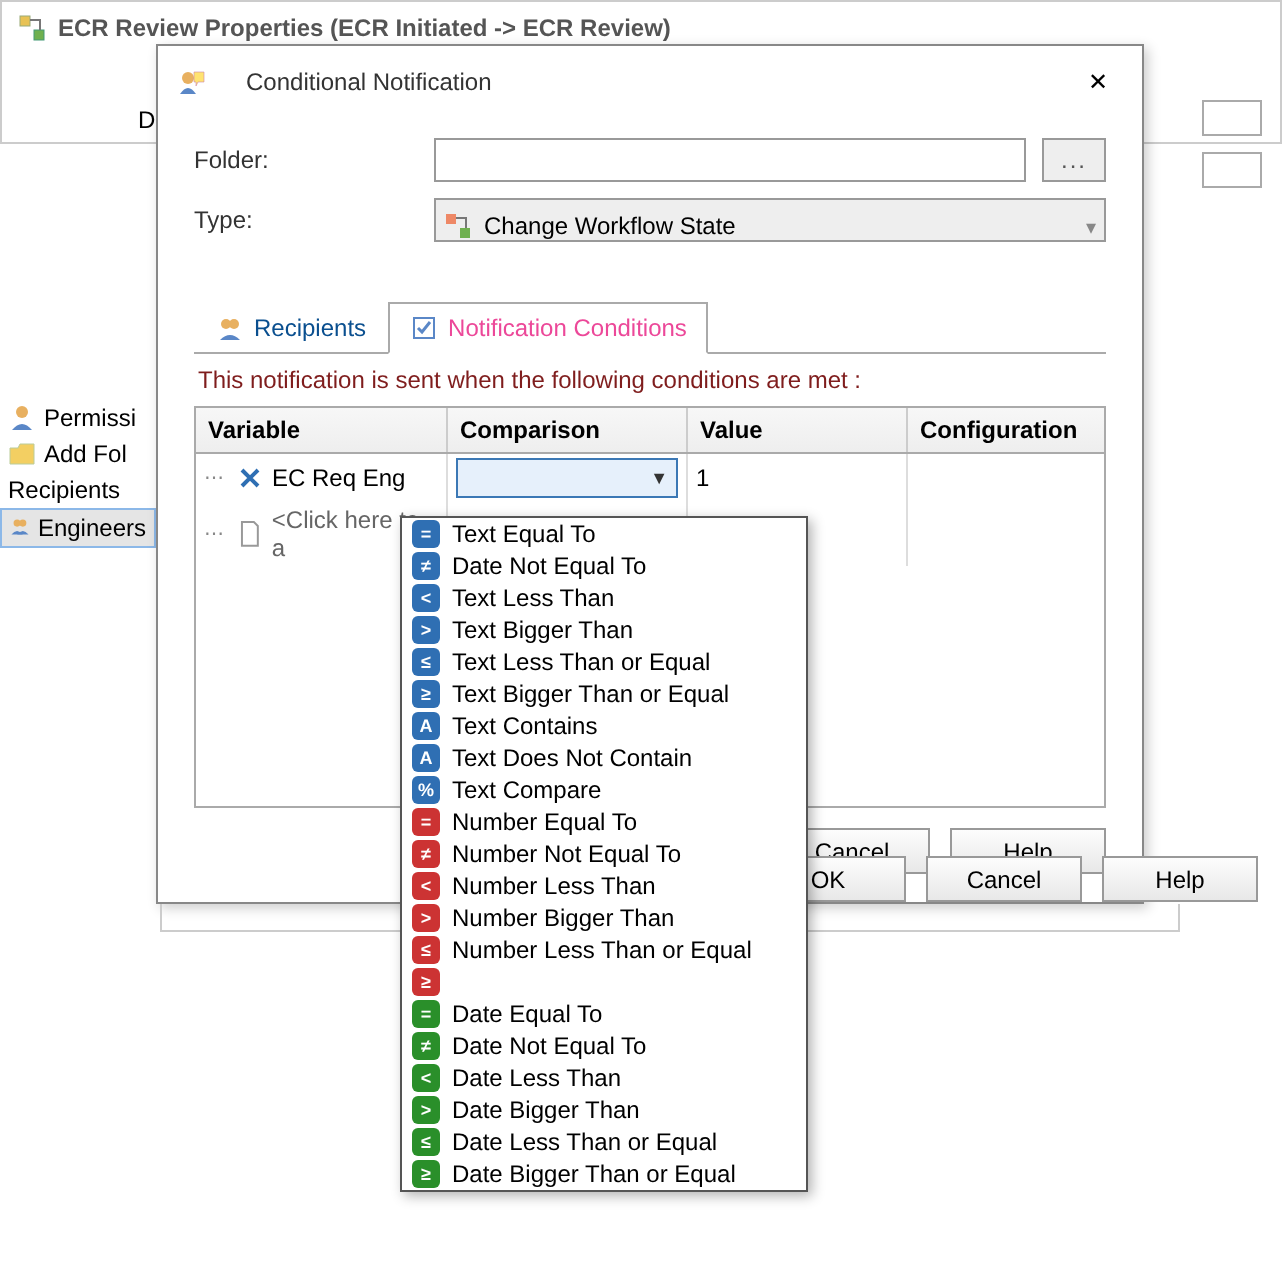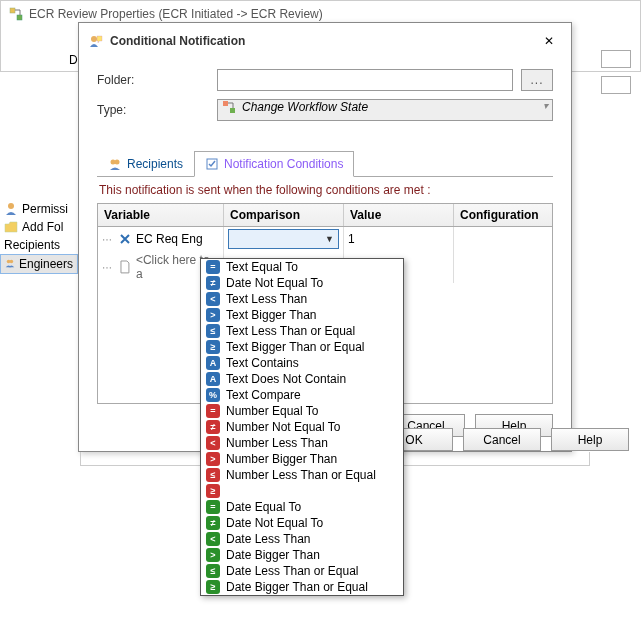--- a/index.html
+++ b/index.html
@@ -1,38 +1,38 @@
 <!DOCTYPE html>
 <html><head>
   <meta charset="utf-8">
   <style>
     * { box-sizing: border-box; margin: 0; padding: 0; font-family: "Segoe UI", Tahoma, sans-serif; font-size: 12px; }
     body { background: #fff; width: 641px; height: 639px; overflow: hidden; position: relative; }
     .outer-win { position: absolute; top: 0; left: 0; right: 0; border: 1px solid #ccc; padding: 4px 8px; background: #fff; }
-    .outer-title { display: flex; align-items: center; gap: 6px; color: #555; padding: 2px 0; }
+    .outer-title { display: flex; align-items: center; gap: 6px; color: #555; padding: 2px 0; font-weight: bold; }
     .outer-body { padding-top: 30px; padding-left: 60px; }
     .shim-right { position: absolute; top: 50px; right: 10px; width: 30px; height: 60px; display: flex; flex-direction: column; gap: 8px; }
     .shim-field { height: 18px; border: 1px solid #aaa; background: #fff; }
     .sidebar { position: absolute; left: 0; top: 200px; width: 78px; }
     .side-item { display: flex; align-items: center; gap: 4px; padding: 2px 4px; white-space: nowrap; overflow: hidden; }
     .eng-row { background: #e5e5e5; border: 1px solid #8cb8e8; }
     .dialog { position: absolute; top: 22px; left: 78px; width: 494px; background: #fff; border: 1px solid #888; box-shadow: 2px 2px 6px rgba(0,0,0,0.2); }
     .titlebar { display: flex; align-items: center; justify-content: space-between; padding: 6px 10px; }
-    .titlebar-left { display: flex; gap: 7px; font-weight: 700; color: #333; }
+    .titlebar-left { display: flex; gap: 20px; font-weight: 400; color: #333; }
     .close-x { width: 24px; height: 24px; display: flex; align-items: center; justify-content: center; font-size: 16px; cursor: pointer; }
     .dlg-body { padding: 10px 18px 0 18px; }
     .form-row { display: flex; align-items: center; margin-bottom: 8px; }
     .form-label { width: 120px; padding-right: 10px; color: #333; }
     .form-input { flex: 1; height: 22px; border: 1px solid #999; background: #fff; padding: 0 4px; }
     .browse-btn { width: 32px; height: 22px; margin-left: 8px; border: 1px solid #999; background: #eee; display: flex; align-items: center; justify-content: center; letter-spacing: 1px; color: #555; cursor: pointer; }
-    .type-select { flex: 1; height: 22px; border: 1px solid #999; background: #eee; display: flex; align-items: flex-start; padding: 0 4px; gap: 6px; font-style: italic; }
+    .type-select { flex: 1; height: 22px; border: 1px solid #999; background: #eee; display: flex; align-items: flex-end; padding: 0 4px; gap: 6px; }
     .type-arrow { margin-left: auto; color: #888; font-size: 10px; }
     .tabs { display: flex; margin-top: 30px; border-bottom: 1px solid #aaa; }
     .tab { padding: 5px 10px; display: flex; align-items: center; gap: 5px; border: 1px solid transparent; border-bottom: none; color: #0a4f8f; cursor: pointer; }
-    .tab.active { border: 1px solid #aaa; border-bottom: 1px solid #fff; margin-bottom: -1px; background: #fff; color: #8b5cf6; }
+    .tab.active { border: 1px solid #aaa; border-bottom: 1px solid #fff; margin-bottom: -1px; background: #fff; color: #ec4899; }
     .hint { padding: 6px 2px; color: #7f1d1d; }
     .grid-head { display: flex; border: 1px solid #aaa; border-bottom: none; background: linear-gradient(#f7f7f7,#eee); font-weight: bold; }
     .gh-cell { padding: 4px 6px; border-right: 1px solid #ccc; }
     .gh-var { width: 126px; } .gh-comp { width: 120px; } .gh-val { width: 110px; } .gh-conf { flex: 1; border-right: none; }
     .grid-body { border: 1px solid #aaa; border-top: 1px solid #aaa; position: relative; }
     .grid-row { display: flex; }
     .g-cell { padding: 2px 4px; border-right: 1px solid #ddd; display: flex; align-items: center; gap: 4px; }
     .g-var { width: 126px; } .g-comp { width: 120px; } .g-val { width: 110px; } .g-conf { flex: 1; border-right: none; }
     .sel-cell { border: 1px solid #3b78b5; background: #e6f0fb; height: 20px; width: 100%; display: flex; align-items: center; justify-content: flex-end; padding: 0 4px; }
     .dd-arrow { font-size: 9px; color: #333; }

